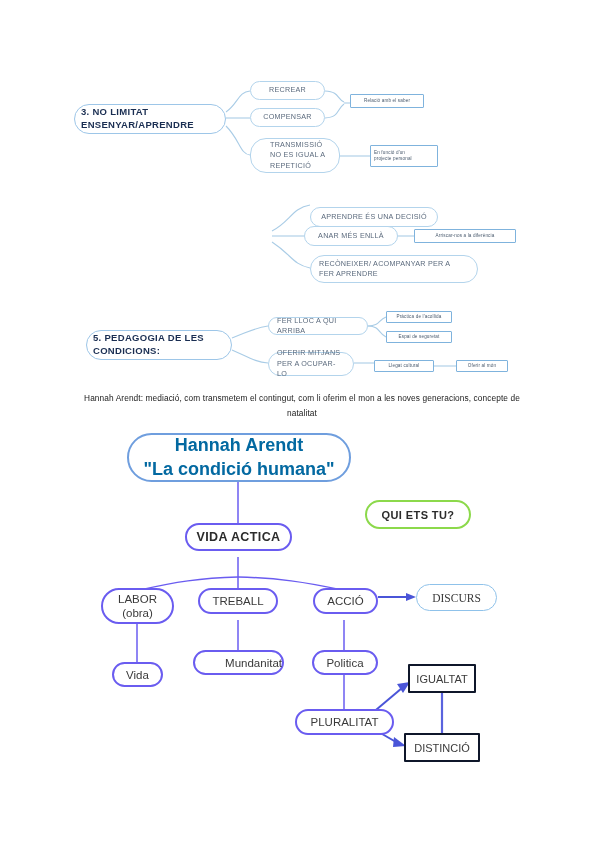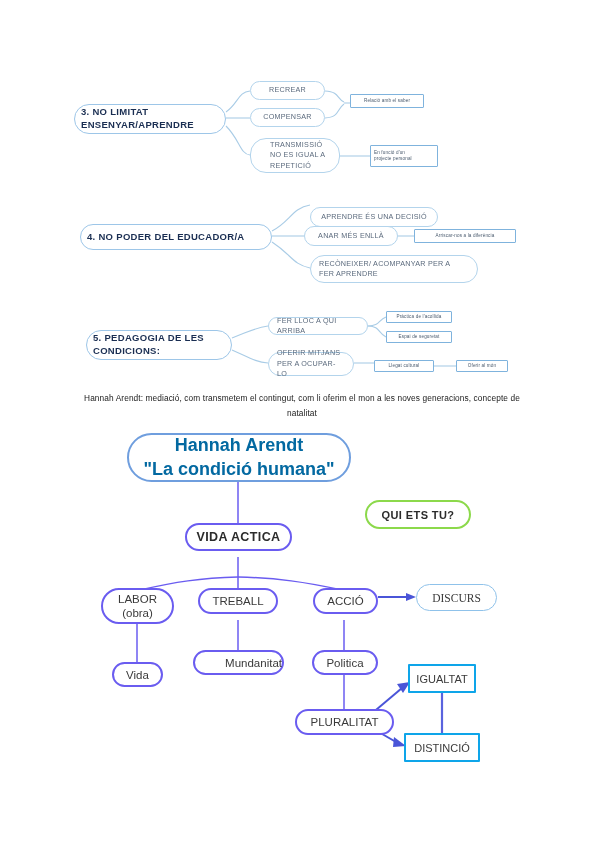--- a/index.html
+++ b/index.html
@@ -33,21 +33,21 @@
 
   
   .b-title{border:2px solid #6f9ede;border-radius:26px;font-weight:bold;
            font-size:18px;color:#0369a1;line-height:1.3;}
   .b-purple{border:2px solid #6a5cf0;border-radius:18px;font-size:11.5px;color:#3a3a3a;}
   .b-purple-b{border:2px solid #6a5cf0;border-radius:18px;font-weight:bold;
               font-size:12.5px;color:#2b2b2b;letter-spacing:.4px;}
   .b-blue{border:1.8px solid #8fc2ea;border-radius:18px;font-size:11.5px;color:#3a3a3a;}
   .b-green{border:2.2px solid #8cd94b;border-radius:18px;font-weight:bold;
            font-size:11px;color:#2b2b2b;letter-spacing:.4px;}
-  .b-rect{border:2px solid #0ea5e9;border-radius:1px;font-size:11px;color:#3a3a3a;}
+  .b-rect{border:2px solid #0f172a;border-radius:1px;font-size:11px;color:#3a3a3a;}
   .lines2{line-height:1.25;}
 </style>
 </head>
 <body>
 
 <div class="page">
 
   <svg class="wires" viewBox="0 0 599 848">
     <g fill="none" stroke="#a9cce6" stroke-width="1.1">
 
@@ -124,23 +124,20 @@
 
   <div class="node rect-tag" style="left:350px;top:94px;width:74px;height:14px;justify-content:center;">
     <span>Relació amb el saber</span>
   </div>
 
   <div class="node rect-tag" style="left:370px;top:145px;width:68px;height:22px;">
     <span style="white-space:pre-line;">En funció d'un
 projecte personal</span>
   </div>
 
-  <div class="node pill-main" style="left:80px;top:224px;width:192px;height:26px;">
-    <span>4. NO PODER DEL EDUCADOR/A</span>
-  </div>
 
   <div class="node pill-sub" style="left:310px;top:195px;width:128px;height:20px;justify-content:center;margin-top:12px;">
     <span>APRENDRE ÉS UNA DECISIÓ</span>
   </div>
 
   <div class="node pill-sub" style="left:304px;top:226px;width:94px;height:20px;justify-content:center;">
     <span>ANAR MÉS ENLLÀ</span>
   </div>
 
   <div class="node rect-tag" style="left:414px;top:229px;width:102px;height:14px;justify-content:center;">

